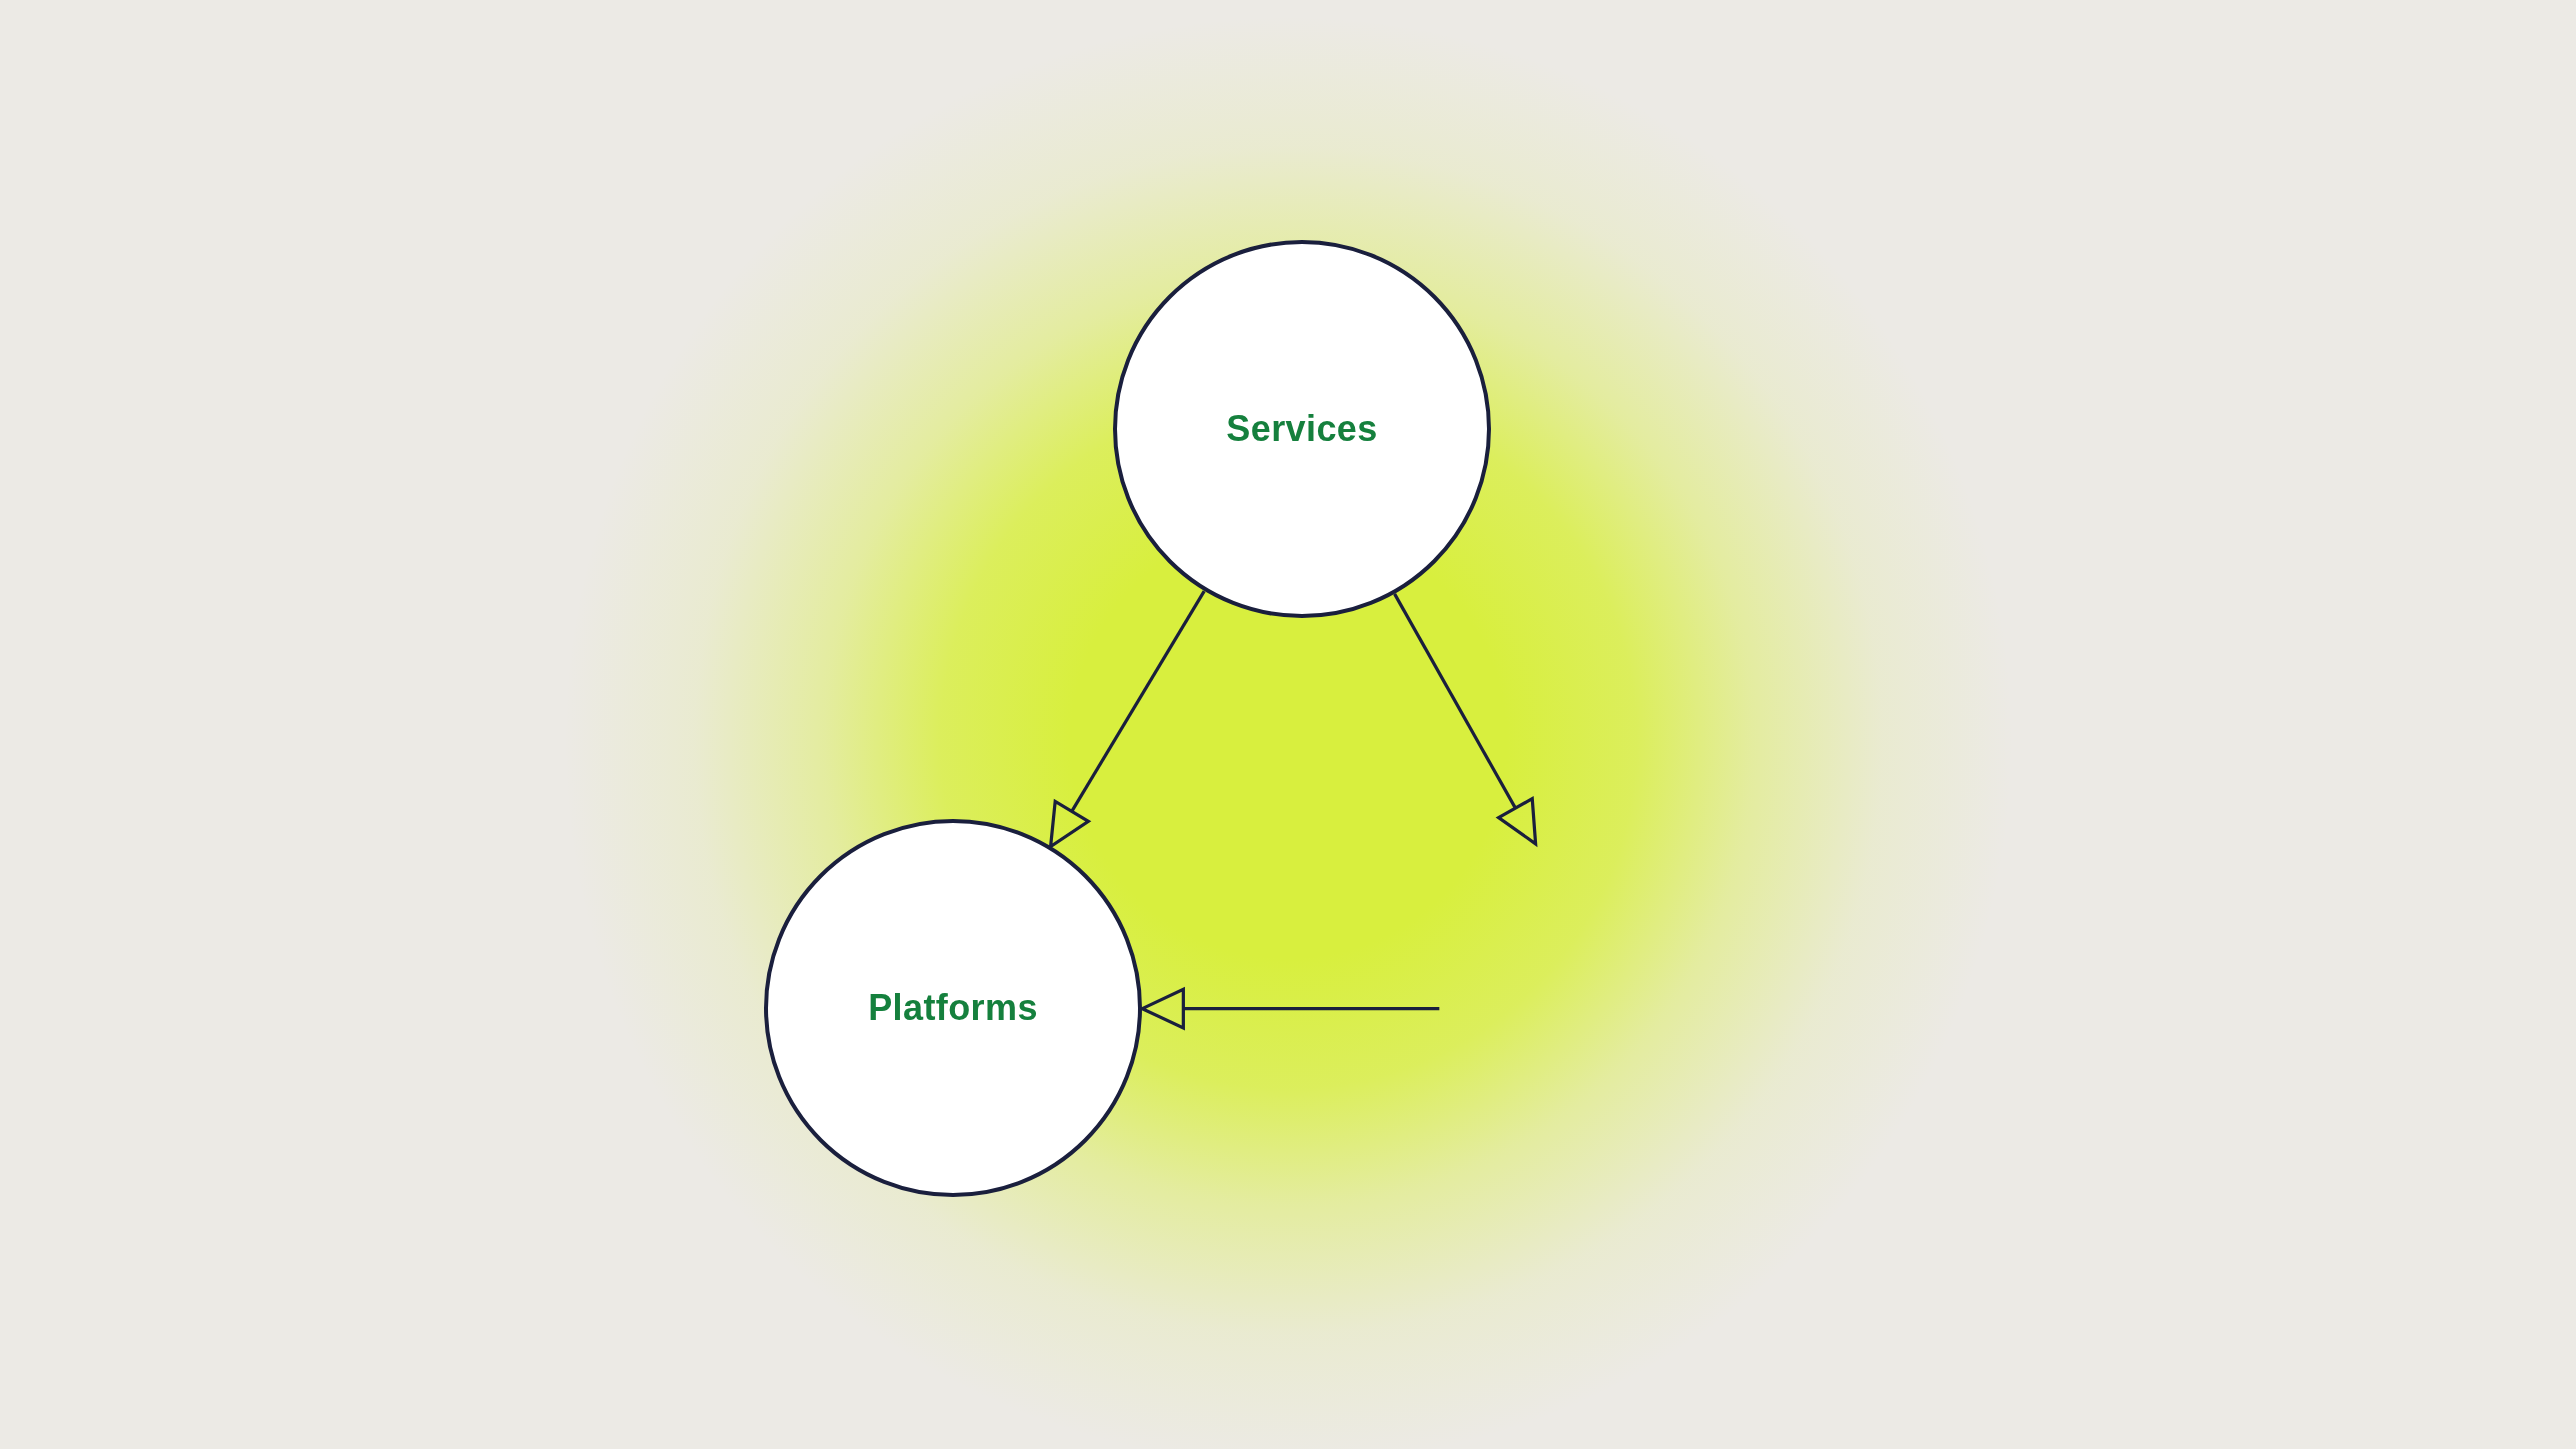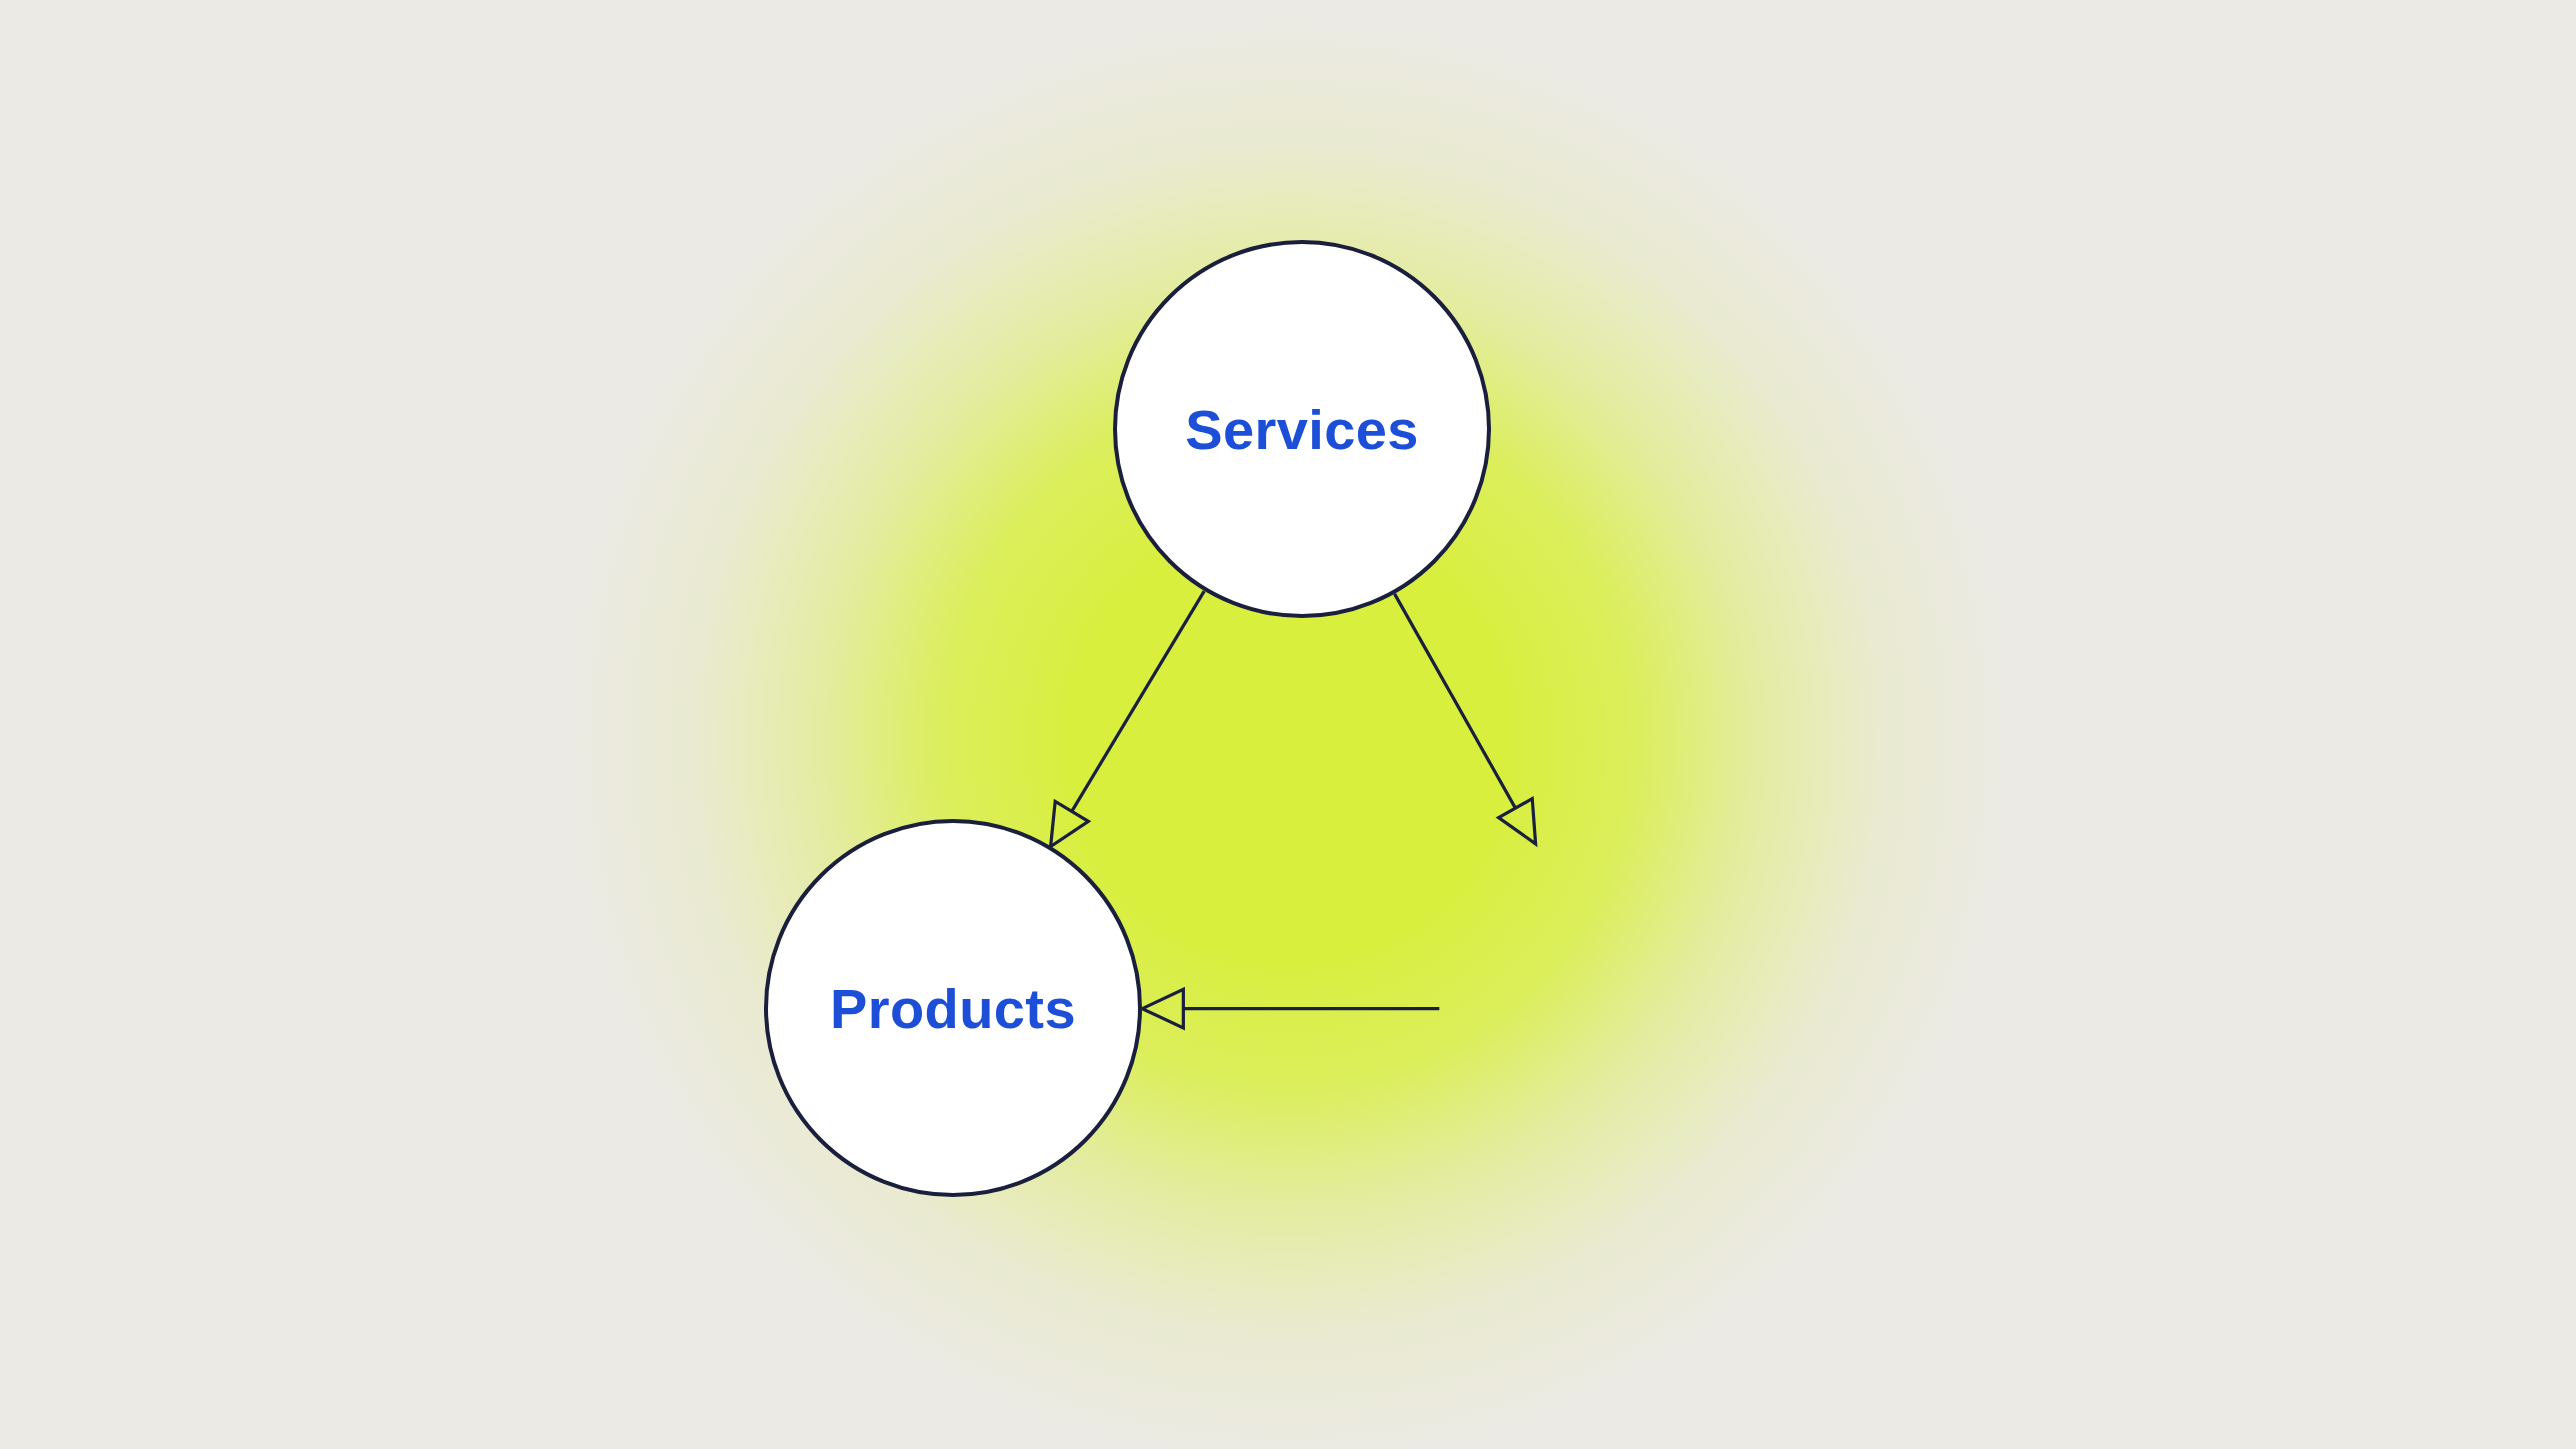--- a/index.html
+++ b/index.html
@@ -62,23 +62,23 @@
     height: 378px;
     border: 4px solid #1A1F3D;
     border-radius: 50%;
     background: #FFFFFF;
     display: flex;
     align-items: center;
     justify-content: center;
   }
 
   .node-label {
-    font-size: 56px;
+    font-size: 36px;
     font-weight: 700;
-    color: #1d4ed8;
+    color: #15803d;
     letter-spacing: 0.4px;
     text-align: left;
   }
 
   .node-services  { left: 1113px; top: 240px;  }
   .node-products  { left: 764px;  top: 819px; }
   .node-platforms { left: 1439px; top: 819px; }
 </style>
 </head>
 <body>
@@ -97,18 +97,18 @@
 
     <line class="edge-line" x1="1788" y1="1253" x2="1470" y2="1253"></line>
     <path class="arrowhead" d="M 1419 1253 L 1470 1229 L 1470 1277 Z"></path>
   </svg>
 
   <div class="node node-services">
     <span class="node-label">Services</span>
   </div>
 
   <div class="node node-products">
-    <span class="node-label">Products</span>
+    <span class="node-label">Platforms</span>
   </div>
 
 
 </div>
 
 
 </body></html>

